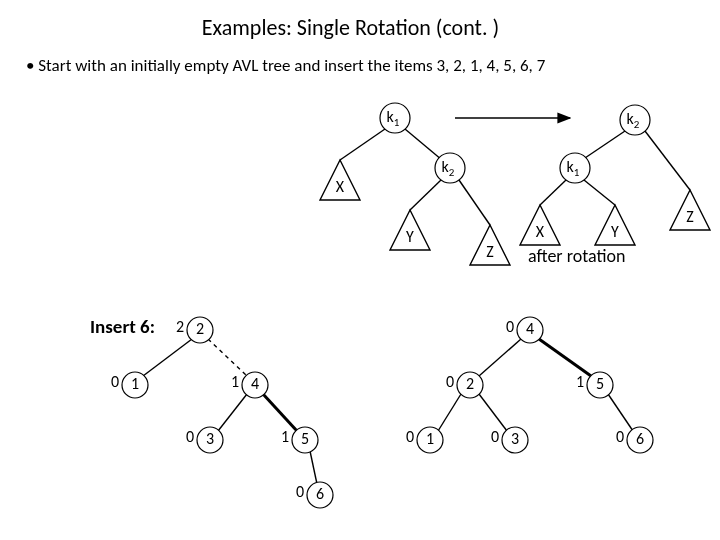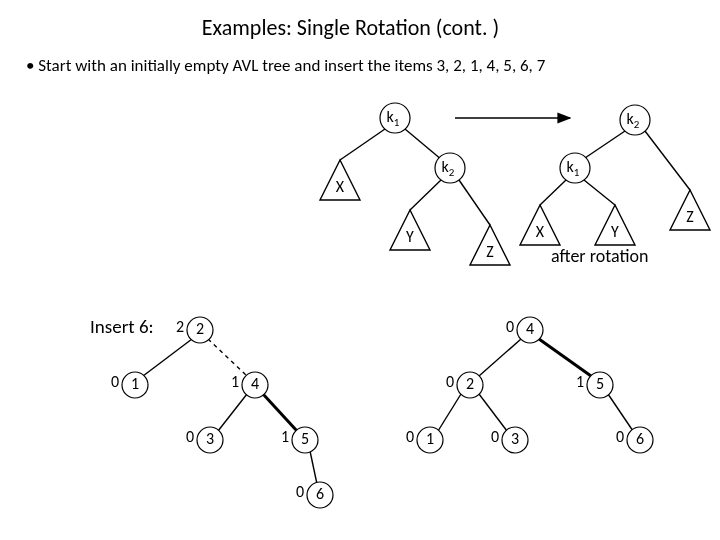--- a/index.html
+++ b/index.html
@@ -24,20 +24,21 @@
   .bullet {
     position: absolute;
     top: 55px;
     left: 26px;
     font-size: 17px;
     text-align: right;
   }
   .insert-label {
     position: absolute;
     font-size: 19px;
+    font-weight: bold;
   }
   .after-rot {
     position: absolute;
     font-size: 18px;
   }
   svg.full {
     position: absolute;
     left: 0; top: 0;
     width: 720px; height: 540px;
   }
@@ -88,21 +89,21 @@
     fill: none;
     marker-end: url(#ah);
   }
 </style>
 </head>
 <body>
 
 <div class="title">Examples: Single Rotation (cont. )</div>
 <div class="bullet">•   Start with an initially empty AVL tree and insert the items 3, 2, 1, 4, 5, 6, 7</div>
 <div class="insert-label" style="left:90px; top:315px;">Insert 6:</div>
-<div class="after-rot" style="left:551px; top:245px;">after rotation</div>
+<div class="after-rot" style="left:528px; top:245px;">after rotation</div>
 
 <svg class="full">
   <defs>
     <marker id="ah" markerWidth="10" markerHeight="8" refX="9" refY="4" orient="auto">
       <path d="M0,0 L10,4 L0,8 Z" fill="#000"></path>
     </marker>
   </defs>
 
   <line class="arrowline" x1="455" y1="118" x2="570" y2="118"></line>
 

